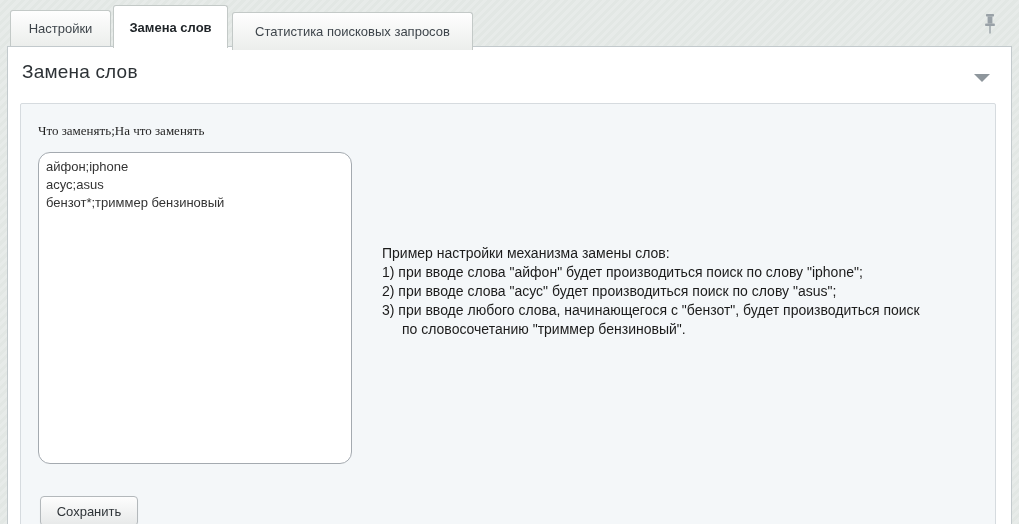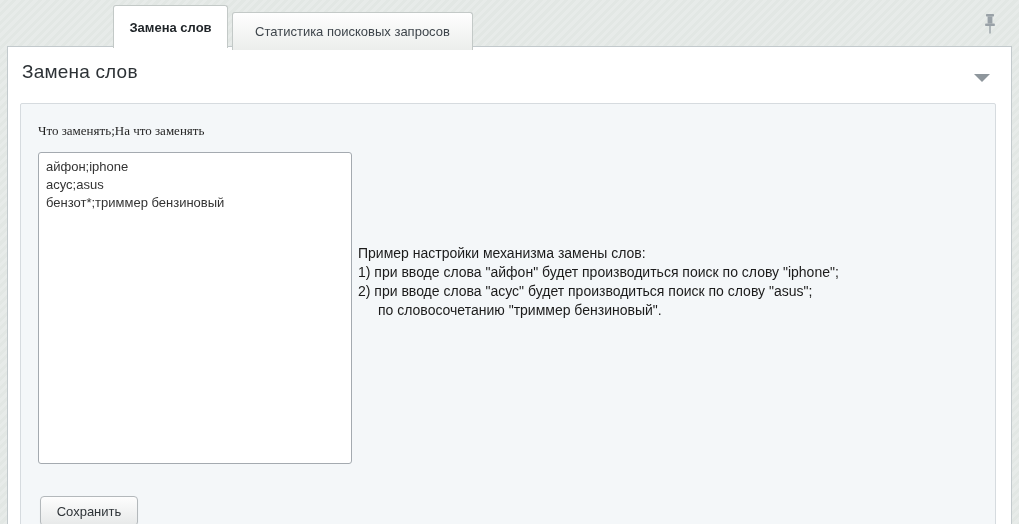--- a/index.html
+++ b/index.html
@@ -52,30 +52,30 @@
     background:#f4f7f9; border:1px solid #d6dbdf; border-radius:2px;
   }
 
   .field-label {
     position:absolute; left:17px; top:19px;
     font-size:13px; color:#1f1f1f;font-family:Liberation Serif, serif;
   }
 
   .replace-textarea {
     position:absolute; left:17px; top:48px; width:314px; height:312px;
-    background:#ffffff; border:1px solid #a4aab0; border-radius:3px;
+    background:#ffffff; border:1px solid #a4aab0; border-radius:12px;
     padding:5px 7px; font-family:"Liberation Sans","DejaVu Sans",sans-serif;
     font-size:13px; line-height:18px; color:#333333; resize:none; outline:none;
   }
 
   .instructions {
     position:absolute; left:337px; top:140px; width:635px;
     font-size:14px; line-height:19px; color:#1b1b1b;
   }
-  .instructions .line { white-space:nowrap; }
+  .instructions .line { white-space:nowrap;margin-left:24px; }
   .instructions .line.indent { padding-left:20px; }
 
   .save-button {
     position:absolute; left:19px; top:392px; width:98px; height:30px;
     background:linear-gradient(#fdfdfd,#e7e9e9);
     border:1px solid #b3b8bb; border-radius:4px;
     box-shadow:0 1px 1px rgba(0,0,0,0.08);
     font-family:"Liberation Sans","DejaVu Sans",sans-serif;
     font-size:13px; color:#2e3337; cursor:pointer;
   }
@@ -98,28 +98,30 @@
       <div class="field-label">Что заменять;На что заменять</div>
 
       <textarea class="replace-textarea" spellcheck="false" style="">айфон;iphone
 асус;asus
 бензот*;триммер бензиновый</textarea>
 
       <div class="instructions">
         <div class="line">Пример настройки механизма замены слов:</div>
         <div class="line">1) при вводе слова "айфон" будет производиться поиск по слову "iphone";</div>
         <div class="line">2) при вводе слова "асус" будет производиться поиск по слову "asus";</div>
+        <div class="line">3) при вводе любого слова, начинающегося с "бензот", будет производиться поиск</div>
         <div class="line indent">по словосочетанию "триммер бензиновый".</div>
       </div>
 
       <button class="save-button">Сохранить</button>
 
     </div>
   </div>
 
+  <div class="tab tab-inactive-1">Настройки</div>
 
   <div class="tab tab-active">Замена слов</div>
 
   <div class="tab tab-inactive-2">Статистика поисковых запросов</div>
 
   <div class="pin-btn">
     <svg width="16" height="22" viewBox="0 0 16 22">
       <g fill="#99a1a7">
         <rect x="4" y="1" width="8" height="2.4" rx="0.6"></rect>
         <rect x="5.6" y="3.4" width="4.8" height="7.2"></rect>

